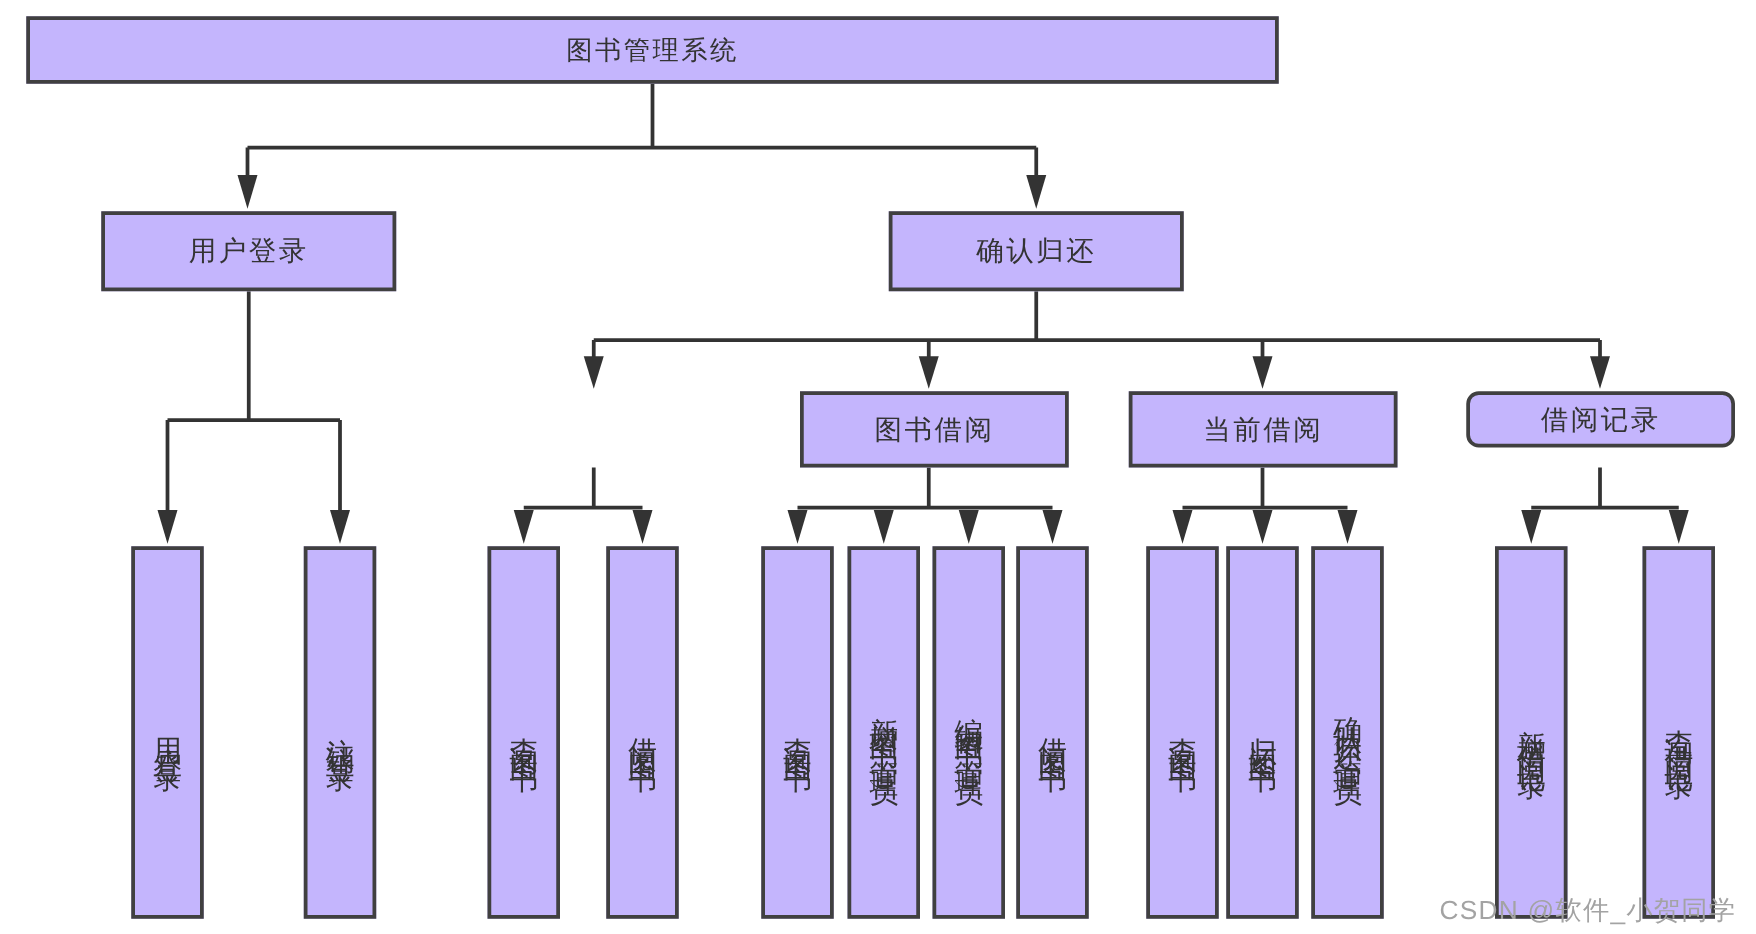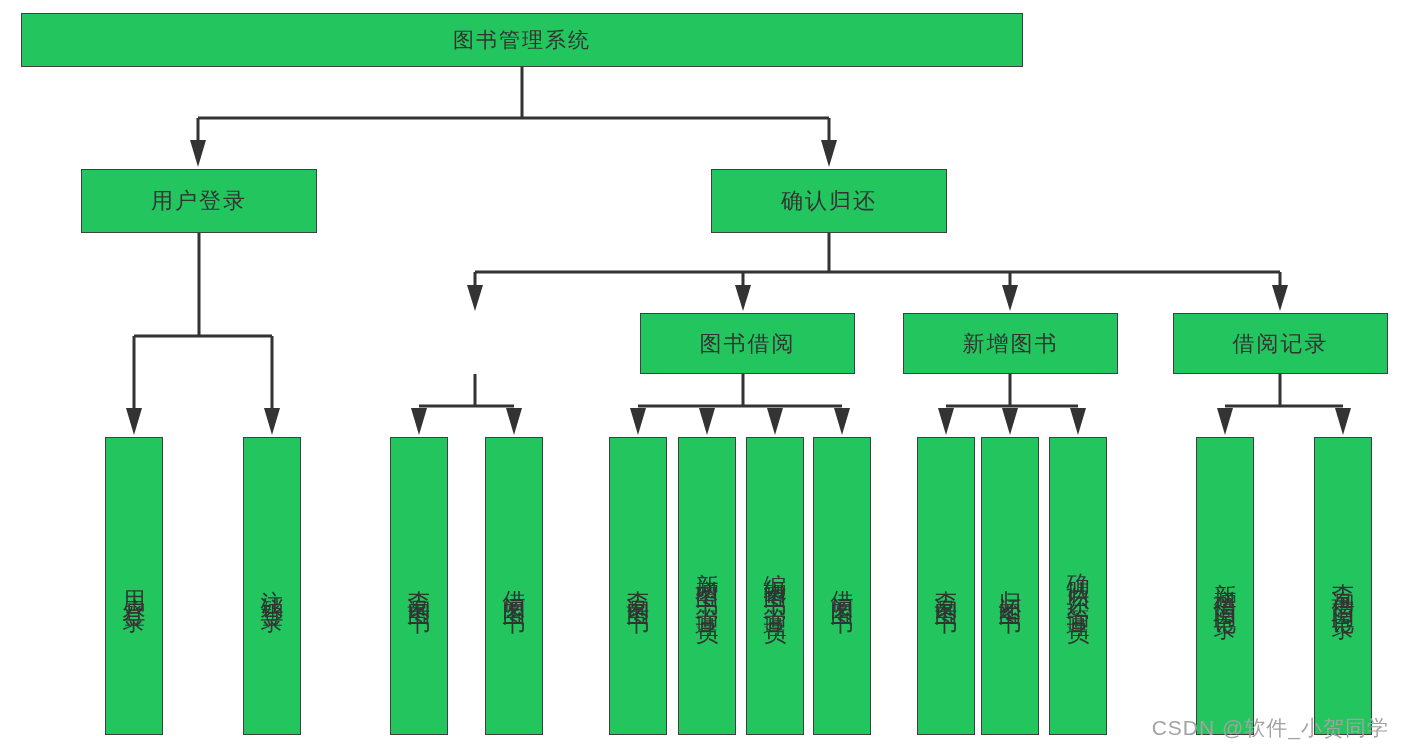--- a/index.html
+++ b/index.html
@@ -19,22 +19,22 @@
   .connector-layer {
     position: absolute;
     top: 0;
     left: 0;
     width: 1405px;
     height: 747px;
   }
   .node {
     position: absolute;
     box-sizing: border-box;
-    background: #22c55e;
-    border: 1px solid #404040;
+    background: #c4b5fd;
+    border: 3px solid #404040;
     display: flex;
     align-items: center;
     justify-content: center;
     text-align: center;
   }
   
   .hnode { font-size: 22px; letter-spacing: 2px; }
   .hnode.root { font-size: 21px; }
   
   .vnode {
@@ -50,21 +50,21 @@
     line-height: 1;
     white-space: nowrap;
   }
   
   .root            { left: 21px;   top: 13px;  width: 1002px; height: 54px; }
   .n-user-login    { left: 81px;   top: 169px; width: 236px;  height: 64px; }
   .n-book-mgmt     { left: 711px;  top: 169px; width: 236px;  height: 64px; }
   .n-new-book      { left: 368px;  top: 313px; width: 215px;  height: 61px; }
   .n-book-borrow   { left: 640px;  top: 313px; width: 215px;  height: 61px; }
   .n-cur-borrow    { left: 903px;  top: 313px; width: 215px;  height: 61px; }
-  .n-borrow-rec    { left: 1173px; top: 313px; width: 215px;  height: 61px; }
+  .n-borrow-rec    { left: 1173px; top: 313px; width: 215px;  height: 45px; border-radius: 10px; }
   .l-login         { left: 105px; }
   .l-logout        { left: 243px; }
   .l-nb-query      { left: 390px; }
   .l-nb-borrow     { left: 485px; }
   .l-bb-query      { left: 609px; }
   .l-bb-add        { left: 678px; }
   .l-bb-edit       { left: 746px; }
   .l-bb-borrow     { left: 813px; }
   .l-cb-query      { left: 917px; }
   .l-cb-return     { left: 981px; }
@@ -138,21 +138,21 @@
     <span>用户登录</span>
   </div>
   <div class="node hnode n-book-mgmt">
     <span>确认归还</span>
   </div>
 
   <div class="node hnode n-book-borrow">
     <span>图书借阅</span>
   </div>
   <div class="node hnode n-cur-borrow">
-    <span>新增图书</span>
+    <span>当前借阅</span>
   </div>
   <div class="node hnode n-borrow-rec">
     <span>借阅记录</span>
   </div>
 
   <div class="node vnode l-login">
     <span class="vtext">用户登录</span>
   </div>
   <div class="node vnode l-logout">
     <span class="vtext">注销登录</span>

